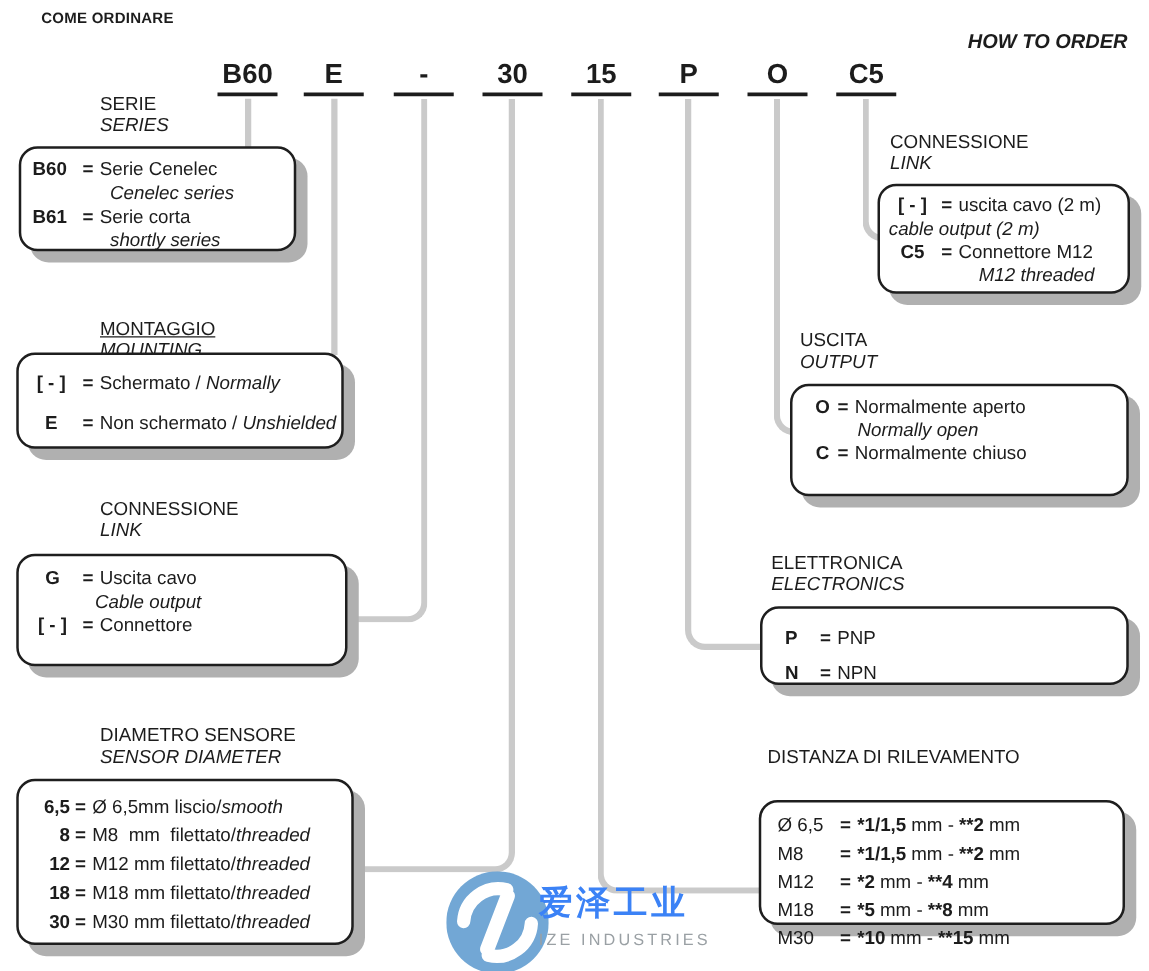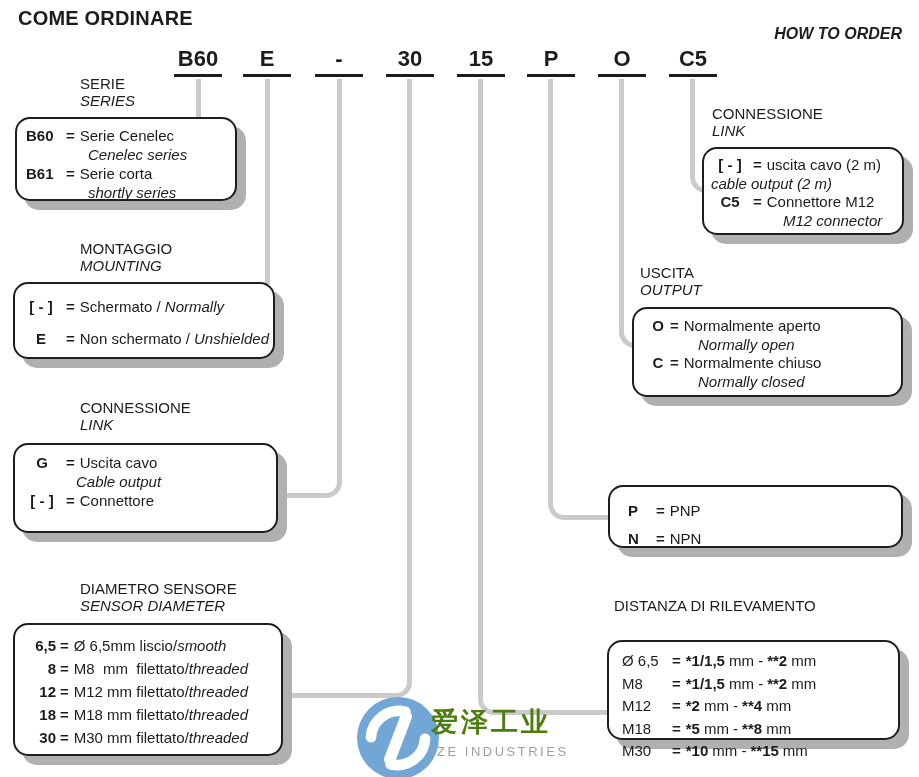--- a/index.html
+++ b/index.html
@@ -3,21 +3,21 @@
 <meta charset="utf-8">
 <style>
   * { box-sizing: border-box; margin: 0; padding: 0; }
   body { font-family: "Liberation Sans", sans-serif; background: #ffffff; }
   .page {
     position: relative; width: 919px; height: 777px;
     background: #ffffff; overflow: hidden; color: #1c1c1c;
   }
 
   
-  .hdr-left  { position: absolute; left: 18px; top: 7px; font-size: 20px; font-weight: bold; letter-spacing: .2px; }
+  .hdr-left  { position: absolute; left: 33px; top: 7px; font-size: 12px; font-weight: bold; letter-spacing: .2px; }
   .hdr-right { position: absolute; right: 17px; top: 25px; font-size: 16px; font-weight: bold; font-style: italic; }
 
   
   .codeseg {
     position: absolute; top: 46px; width: 48px; height: 31px;
     text-align: center; font-size: 22px; font-weight: bold;
     border-bottom: 3px solid #1c1c1c; line-height: 26px; z-index: 2;
   }
 
   
@@ -65,36 +65,36 @@
   .diameter-box { left: 13px;  top: 623px; width: 270px; height: 133px; padding: 9px 0 0 10px; line-height: 23px; }
   .diameter-box .key { width: 31px; text-align: right; }
 
   .linkright-box { left: 702px; top: 147px; width: 202px; height: 88px; padding: 7px 0 0 7px;  line-height: 18.5px; }
   .linkright-box .key { width: 38px; text-align: center; }
   .linkright-box .sub1 { }
   .linkright-box .sub2 { margin-left: 72px; }
 
   .output-box   { left: 632px; top: 307px; width: 271px; height: 90px;  padding: 8px 0 0 16px; line-height: 18.5px; }
   .output-box .key { width: 16px; text-align: center; }
-  .output-box .sub { margin-left: 48px; }
+  .output-box .sub { margin-left: 36px; }
 
   .electronics-box { left: 608px; top: 485px; width: 295px; height: 63px; padding: 10px 0 0 18px; line-height: 28px; }
   .electronics-box .key { width: 15px; }
   .electronics-box .eq { margin: 0 5px 0 13px; }
 
   .distance-box { left: 607px; top: 640px; width: 293px; height: 100px; padding: 8px 0 0 13px; line-height: 22.6px; }
   .distance-box .key { width: 46px; font-weight: normal; }
   .distance-box .bstar { font-weight: bold; }
   .distance-box .sep { margin: 0 4px; }
   .distance-box .unit { margin-left: 4px; }
 
   
   .logo-circle { position: absolute; left: 357px; top: 697px; width: 82px; height: 82px; z-index: 3; }
   .logo-text { position: absolute; left: 431px; top: 704px; z-index: 3; }
-  .logo-cn { font-size: 27px; font-weight: bold; color: #4d7c0f; letter-spacing: 3px; }
+  .logo-cn { font-size: 27px; font-weight: bold; color: #3b82f6; letter-spacing: 3px; }
   .logo-en { font-size: 13px; color: #9aa0a4; letter-spacing: 2.5px; margin-top: 4px; }
 </style>
 </head>
 <body>
 
 <div class="page">
 
   <div class="hdr-left">COME ORDINARE</div>
   <div class="hdr-right">HOW TO ORDER</div>
 
@@ -124,21 +124,21 @@
     <div class="row">
       <span class="key">B60</span><span class="eq">=</span><span class="itx">Serie Cenelec</span>
     </div>
     <div class="sub">Cenelec series</div>
     <div class="row">
       <span class="key">B61</span><span class="eq">=</span><span class="itx">Serie corta</span>
     </div>
     <div class="sub">shortly series</div>
   </div>
 
-  <div class="boxlabel" style="left:80px; top:240px;">
+  <div class="boxlabel" style="left:80px; top:255px;text-decoration:underline;">
     <div>MONTAGGIO</div>
     <div class="en">MOUNTING</div>
   </div>
   <div class="box mounting-box">
     <div class="row">
       <span class="key">[ - ]</span><span class="eq">=</span><span class="itx">Schermato / </span><span class="en-i">Normally</span>
     </div>
     <div class="row">
       <span class="key">E</span><span class="eq">=</span><span class="itx">Non schermato / </span><span class="en-i">Unshielded</span>
     </div>
@@ -185,38 +185,41 @@
     <div class="en">LINK</div>
   </div>
   <div class="box linkright-box">
     <div class="row">
       <span class="key">[ - ]</span><span class="eq">=</span><span class="itx">uscita cavo (2 m)</span>
     </div>
     <div class="sub sub1">cable output (2 m)</div>
     <div class="row">
       <span class="key">C5</span><span class="eq">=</span><span class="itx">Connettore M12</span>
     </div>
-    <div class="sub sub2">M12 connector</div>
+    <div class="sub sub2">M12 threaded</div>
   </div>
 
   <div class="boxlabel" style="left:640px; top:264px;">
     <div>USCITA</div>
     <div class="en">OUTPUT</div>
   </div>
   <div class="box output-box">
     <div class="row">
       <span class="key">O</span><span class="eq">=</span><span class="itx">Normalmente aperto</span>
     </div>
     <div class="sub">Normally open</div>
     <div class="row">
       <span class="key">C</span><span class="eq">=</span><span class="itx">Normalmente chiuso</span>
     </div>
-    <div class="sub">Normally closed</div>
-  </div>
-
+  </div>
+
+  <div class="boxlabel" style="left:617px; top:442px;">
+    <div>ELETTRONICA</div>
+    <div class="en">ELECTRONICS</div>
+  </div>
   <div class="box electronics-box">
     <div class="row">
       <span class="key">P</span><span class="eq">=</span><span class="itx">PNP</span>
     </div>
     <div class="row">
       <span class="key">N</span><span class="eq">=</span><span class="itx">NPN</span>
     </div>
   </div>
 
   <div class="boxlabel" style="left:614px; top:597px;">

